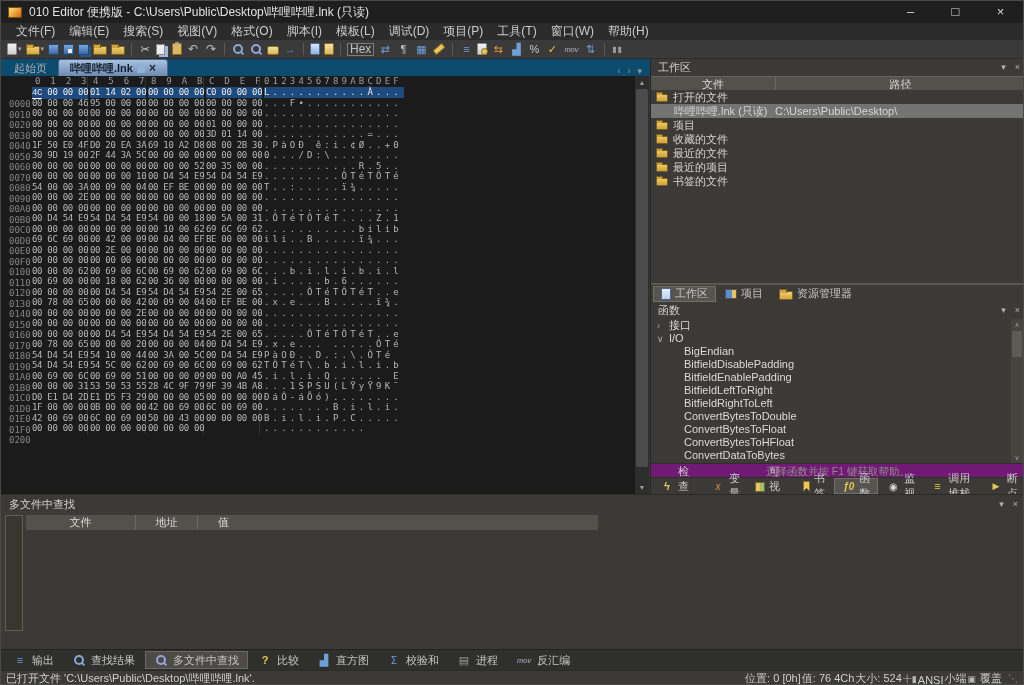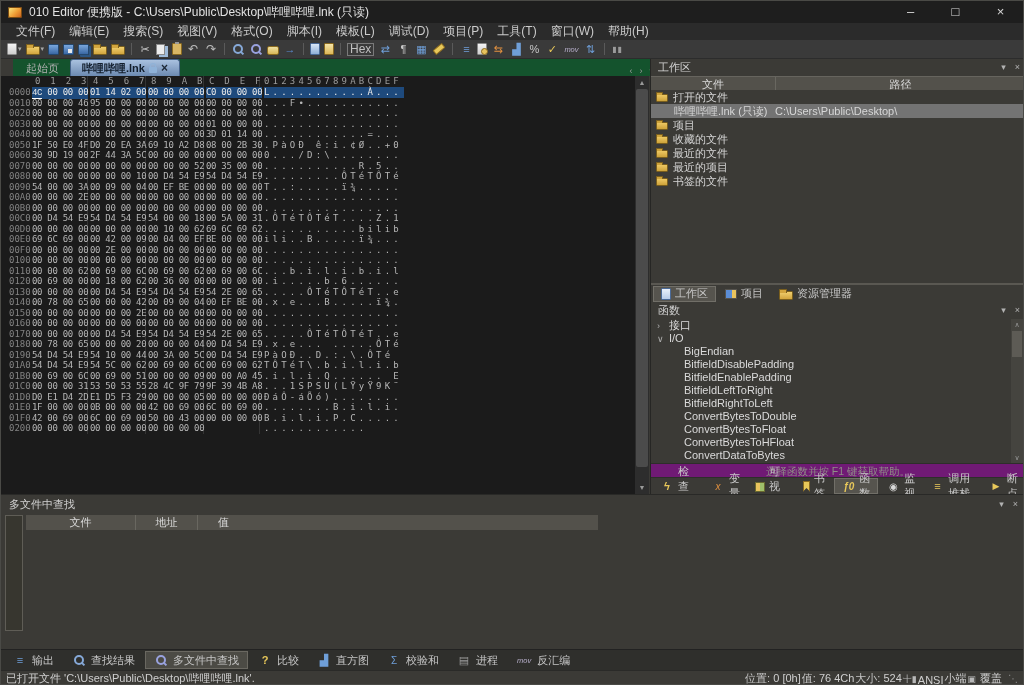--- a/index.html
+++ b/index.html
@@ -75,39 +75,39 @@
   .ic-bp { color:#e8c85a; font-size:9px; }
   .ic-output { color:#6f9fd8; }
   .ic-question { color:#e8c85a; font-weight:bold; }
   .ic-sum { color:#6f9fd8; font-size:10px; }
   .ic-process { color:#9a9a9a; }
   .ic-doc { width:10px; height:12px; border:1px solid #4a6a98; border-radius:1px; background:linear-gradient(180deg,#e8f0fa,#b8cce8); }
   .ic-bricks { width:12px; height:10px; margin-top:1px; border:1px solid #55534e;
         background:linear-gradient(90deg,#5b8dd6 0 6px,#e8c35e 6px 12px); }
 
   
-  .tabbar { position:absolute; top:58px; left:12px; width:649px; height:17px; background:#14532d;
+  .tabbar { position:absolute; top:58px; left:0; width:649px; height:17px; background:#0c4a6e;
             display:flex; align-items:flex-end; font-size:11px; }
   #tabbar-tabs { display:flex; align-items:flex-end; height:17px; padding-left:2px; }
   .doc-tab { height:16px; line-height:16px; padding:0 11px; color:#b2b2b2; display:flex; align-items:center; gap:4px; }
   .doc-tab.active { height:17px; background:linear-gradient(180deg,#a9c1df,#6c8ab1); color:#121e2c;
             border:1px solid #47648c; border-bottom:none; border-radius:3px 3px 0 0; font-weight:bold;text-align:right; }
   .lock-ic { width:8px; height:6px; background:#8fb2d8; border-radius:1px; position:relative; margin-top:3px; }
   .lock-ic::before { content:""; position:absolute; left:1px; top:-4px; width:4px; height:4px;
             border:1.5px solid #8fb2d8; border-bottom:none; border-radius:3px 3px 0 0; }
   .tab-close { color:#1c2836; font-size:12px; font-weight:bold; line-height:1; }
   .tab-scroll { margin-left:auto; display:flex; gap:7px; align-items:center; padding-right:8px; color:#9a9a9a; font-size:9px; }
 
   
   .hexpanel { position:absolute; top:75px; left:0; width:634px; height:418px; background:#1b1b1b;
               font-family:"DejaVu Sans Mono", monospace; font-size:9px; color:#b6b6b6; overflow:hidden; }
   .vsep { position:absolute; top:0; width:1px; height:358px; background:#343434; }
   .hex-head { position:relative; height:11px; line-height:11px; color:#9c9c9c; }
   .hex-row { position:relative; height:10.5px; line-height:10.5px; }
-  .addr { position:absolute; left:8px; color:#838383; }
+  .addr { position:absolute; left:8px; color:#838383;margin-top:12px; }
   .grp { position:absolute; width:56px; letter-spacing:-0.3px; white-space:pre; }
   .grp.g0 { left:31px; } .grp.g1 { left:89px; } .grp.g2 { left:147px; } .grp.g3 { left:205px; }
   .hex-head .grp { padding-left:3px; }
   .asc { position:absolute; left:263px; width:140px; letter-spacing:3.2px; white-space:pre; }
   .hex-row.sel .grp, .hex-row.sel .asc { background:#1e4a7d; color:#e9e9e9; }
   .caret { border-bottom:1px solid #ffffff;font-family:Liberation Mono, monospace; }
   .hex-sb { position:absolute; top:75px; left:634px; width:14px; height:418px; background:#2d2d2d; }
   .sb-btn { height:13px; text-align:center; font-size:7px; color:#9a9a9a; line-height:13px; }
   .sb-btn.bottom { position:absolute; bottom:0; left:0; right:0; }
   .sb-thumb { position:absolute; top:13px; left:1px; width:12px; height:378px; background:#4b4b4b; border-radius:2px; }

